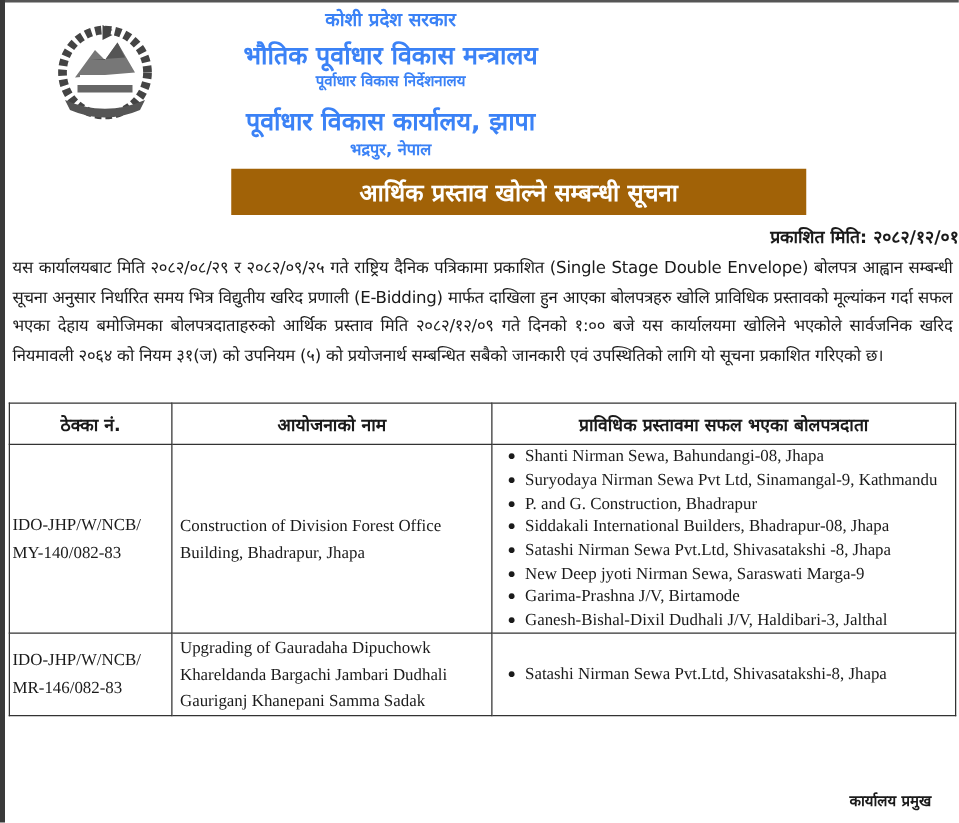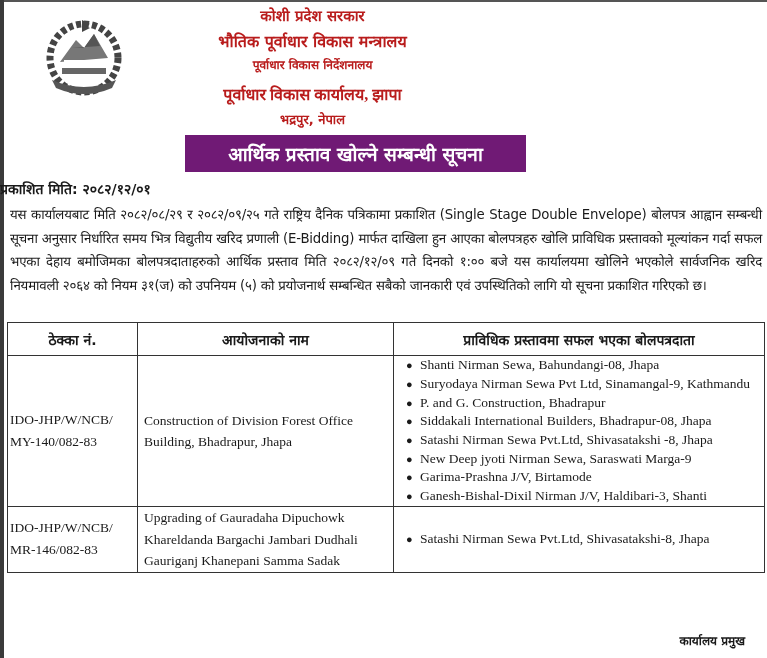--- a/index.html
+++ b/index.html
@@ -1,27 +1,27 @@
 <!DOCTYPE html>
 <html><head>
 <meta charset="utf-8">
 <style>
   html, body { margin:0; padding:0; background:#ffffff; }
   body { width:767px; height:658px; position:relative; overflow:hidden; font-family:"Liberation Serif", serif; color:#1a1a1a; }
   .frame-top { position:absolute; left:0; top:0; width:767px; height:2px; background:#555; }
   .frame-left { position:absolute; left:0; top:0; width:4px; height:658px; background:#3a3a3a; }
   .emblem { position:absolute; left:42px; top:18px; width:84px; height:80px; }
-  .hdr { position:absolute; left:0; width:625px; text-align:center; font-family:"DejaVu Sans", sans-serif; font-weight:bold; color:#b91c1c; white-space:nowrap; }
+  .hdr { position:absolute; left:0; width:625px; text-align:center; font-family:"DejaVu Sans", sans-serif; font-weight:bold; color:#3b82f6; white-space:nowrap; }
   .h1 { top:5px; font-size:15px; }
-  .h2 { top:30px; font-size:16px; }
+  .h2 { top:30px; font-size:20px; }
   .h3 { top:56px; font-size:12px; }
-  .h4 { top:83px; font-size:16px;font-family:Liberation Serif, serif; }
+  .h4 { top:83px; font-size:20px; }
   .h5 { top:110px; font-size:13px; }
-  .banner { position:absolute; left:185px; top:135px; width:341px; height:37px; background:#701a75; color:#ffffff; display:flex; align-items:center; justify-content:center; font-family:"DejaVu Sans", sans-serif; font-weight:bold; font-size:19px; }
-  .pubdate { position:absolute; left:0; top:179px; width:767px; text-align:left; font-family:"DejaVu Sans", sans-serif; font-weight:bold; font-size:14px; }
+  .banner { position:absolute; left:185px; top:135px; width:460px; height:37px; background:#a16207; color:#ffffff; display:flex; align-items:center; justify-content:center; font-family:"DejaVu Sans", sans-serif; font-weight:bold; font-size:19px; }
+  .pubdate { position:absolute; left:0; top:179px; width:767px; text-align:right; font-family:"DejaVu Sans", sans-serif; font-weight:bold; font-size:14px; }
   .para { position:absolute; left:10px; top:203px; width:752px; font-size:13.3px; line-height:23.5px; text-align:justify; font-family:"DejaVu Sans", sans-serif; letter-spacing:-0.2px; }
   .para p { margin:0; }
   table.bids { position:absolute; left:7px; top:322px; width:758px; border-collapse:collapse; border:1.5px solid #222; font-size:13.5px; }
   table.bids th, table.bids td { border:1px solid #333; }
   table.bids th { height:30px; font-family:"DejaVu Sans", sans-serif; font-weight:bold; font-size:14px; text-align:center; }
   td.cno { width:125px; text-align:left; line-height:22px; padding:0 2px; }
   td.pname { width:243px; line-height:21.5px; padding:0 6px; }
   td.bidders { padding:0 6px 0 10px; }
   td.bidders ul { margin:0; padding:0; list-style:none; }
   td.bidders li { position:relative; padding-left:16px; line-height:18.7px; }
@@ -77,21 +77,21 @@
       <td class="pname">Construction of Division Forest Office Building, Bhadrapur, Jhapa</td>
       <td class="bidders">
         <ul>
           <li><span class="bullet">●</span><span>Shanti Nirman Sewa, Bahundangi-08, Jhapa</span></li>
           <li><span class="bullet">●</span><span>Suryodaya Nirman Sewa Pvt Ltd, Sinamangal-9, Kathmandu</span></li>
           <li><span class="bullet">●</span><span>P. and G. Construction, Bhadrapur</span></li>
           <li><span class="bullet">●</span><span>Siddakali International Builders, Bhadrapur-08, Jhapa</span></li>
           <li><span class="bullet">●</span><span>Satashi Nirman Sewa Pvt.Ltd, Shivasatakshi -8, Jhapa</span></li>
           <li><span class="bullet">●</span><span>New Deep jyoti Nirman Sewa, Saraswati Marga-9</span></li>
           <li><span class="bullet">●</span><span>Garima-Prashna J/V, Birtamode</span></li>
-          <li><span class="bullet">●</span><span>Ganesh-Bishal-Dixil Nirman J/V, Haldibari-3, Shanti</span></li>
+          <li><span class="bullet">●</span><span>Ganesh-Bishal-Dixil Dudhali J/V, Haldibari-3, Jalthal</span></li>
         </ul>
       </td>
     </tr>
     <tr class="r2">
       <td class="cno">IDO-JHP/W/NCB/ MR-146/082-83</td>
       <td class="pname">Upgrading of Gauradaha Dipuchowk Khareldanda Bargachi Jambari Dudhali Gauriganj Khanepani Samma Sadak</td>
       <td class="bidders">
         <ul>
           <li><span class="bullet">●</span><span>Satashi Nirman Sewa Pvt.Ltd, Shivasatakshi-8, Jhapa</span></li>
         </ul>

